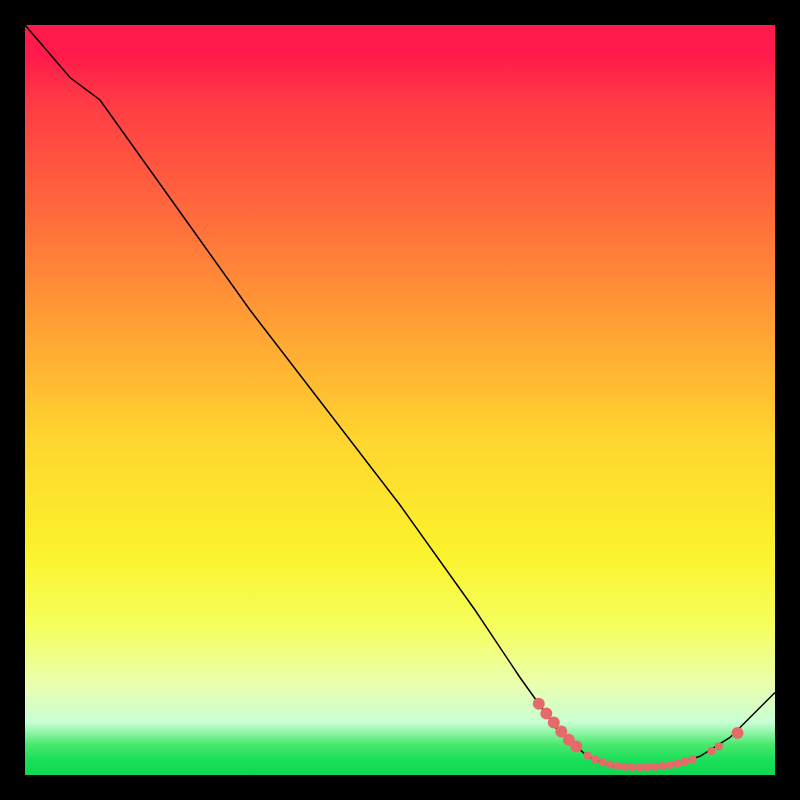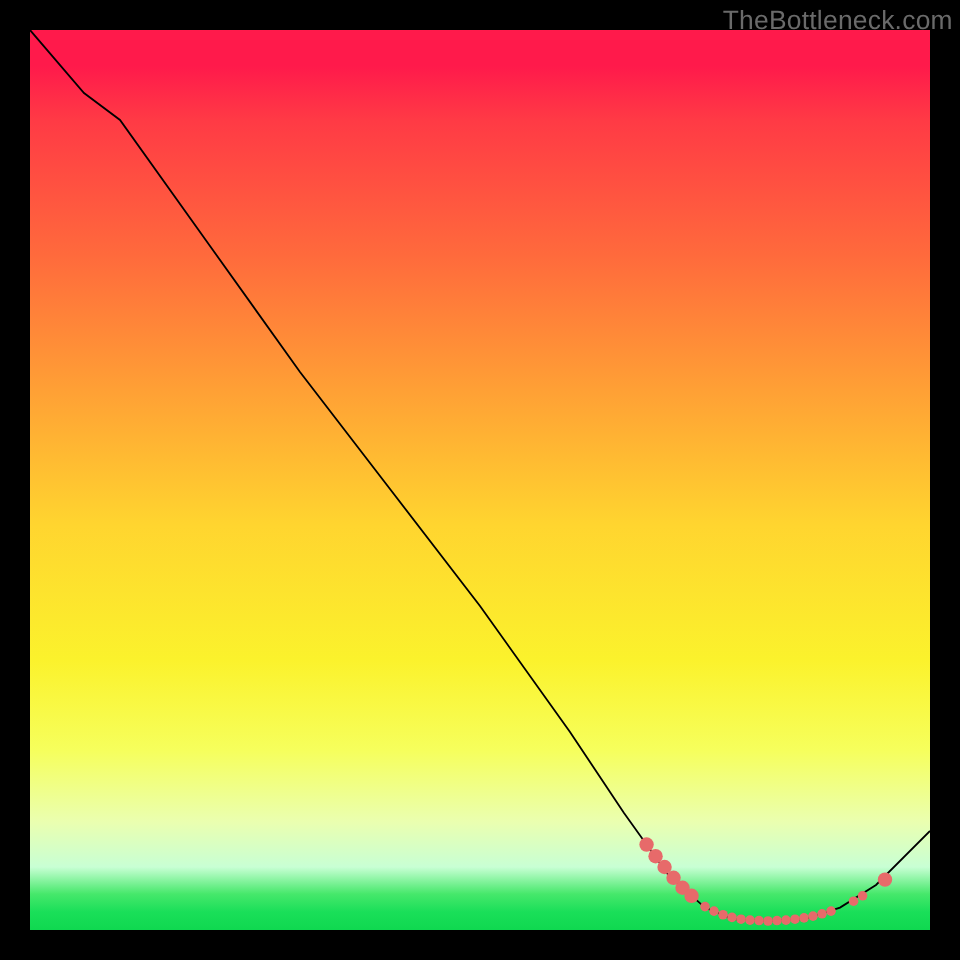--- a/index.html
+++ b/index.html
@@ -68,21 +68,20 @@
     fill: #e76a6a;
     stroke: none;
   }
   .marker-sm { r: 4; }
   .marker-lg { r: 6; }
 </style>
 </head>
 <body>
 
 <div id="stage">
-  <div id="watermark">TheBottleneck.com</div>
   <div id="plot-area">
     <svg id="curve-svg" viewBox="0 0 750 750">
       <path id="curve-path" class="curve-line" d="M 0.0 0.0 L 45.0 52.5 L 75.0 75.0 L 150.0 180.0 L 225.0 285.0 L 300.0 382.5 L 375.0 480.0 L 450.0 585.0 L 495.0 652.5 L 532.5 705.0 L 562.5 731.3 L 585.0 741.0 L 615.0 742.5 L 645.0 741.0 L 675.0 731.3 L 705.0 712.5 L 750.0 667.5"></path>
       <g id="markers">
           <circle cx="513.8" cy="678.8" class="marker marker-lg"></circle>
           <circle cx="521.3" cy="688.5" class="marker marker-lg"></circle>
           <circle cx="528.8" cy="697.5" class="marker marker-lg"></circle>
           <circle cx="536.3" cy="706.5" class="marker marker-lg"></circle>
           <circle cx="543.8" cy="714.8" class="marker marker-lg"></circle>
           <circle cx="551.3" cy="721.5" class="marker marker-lg"></circle>

